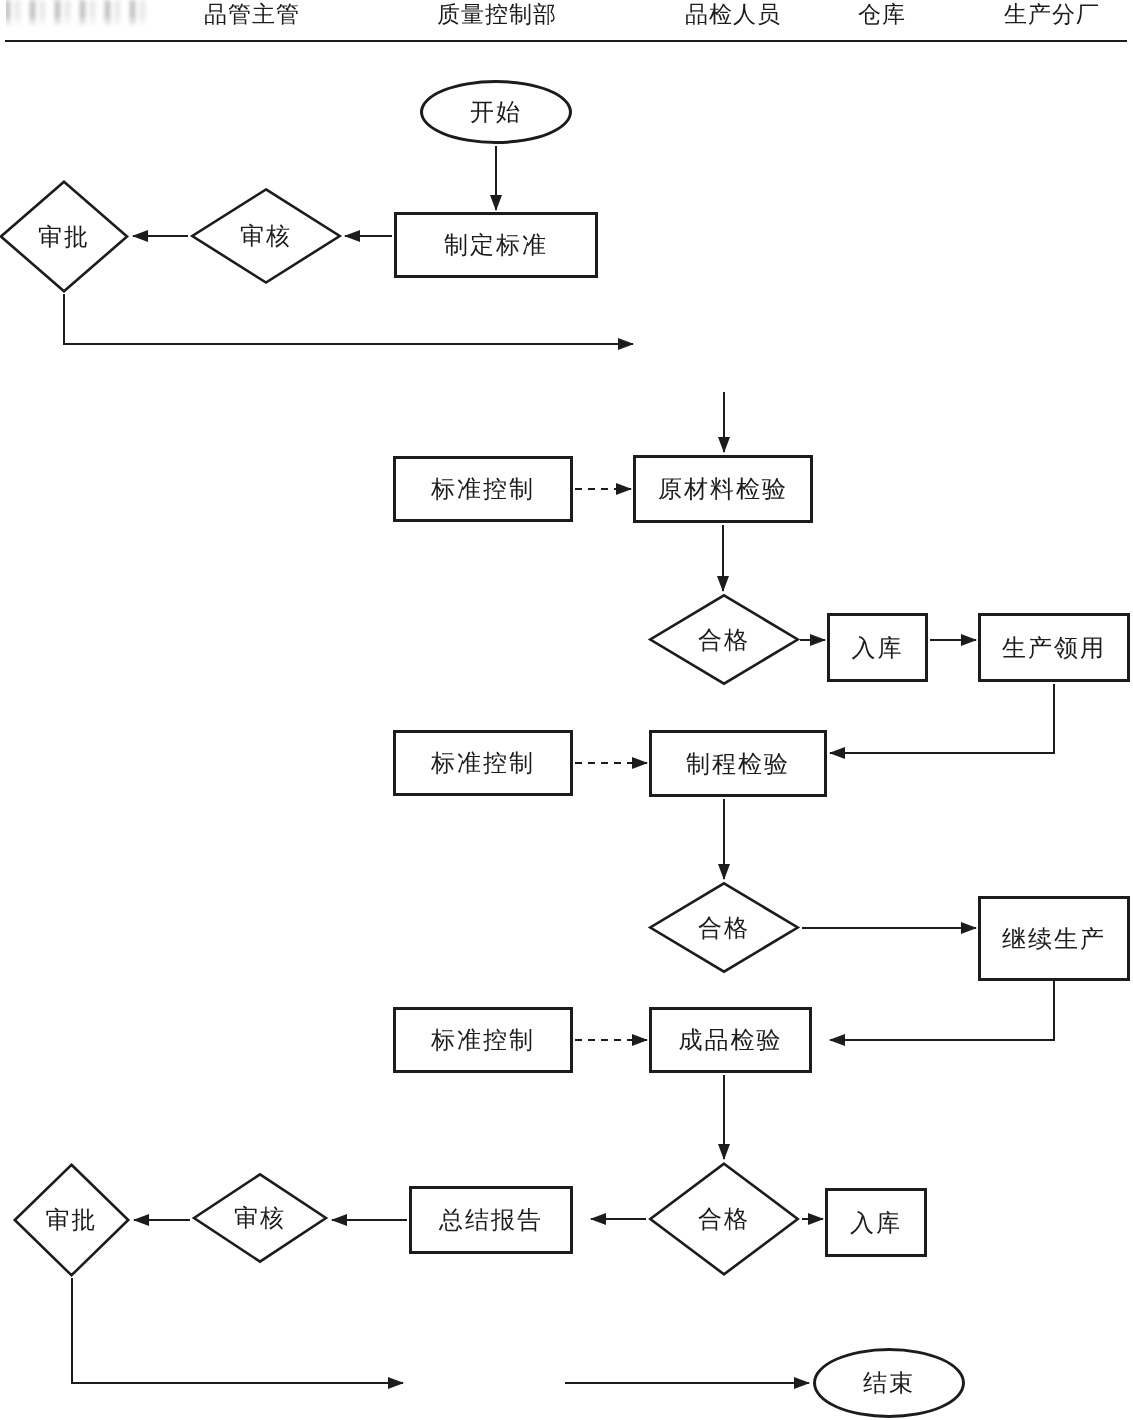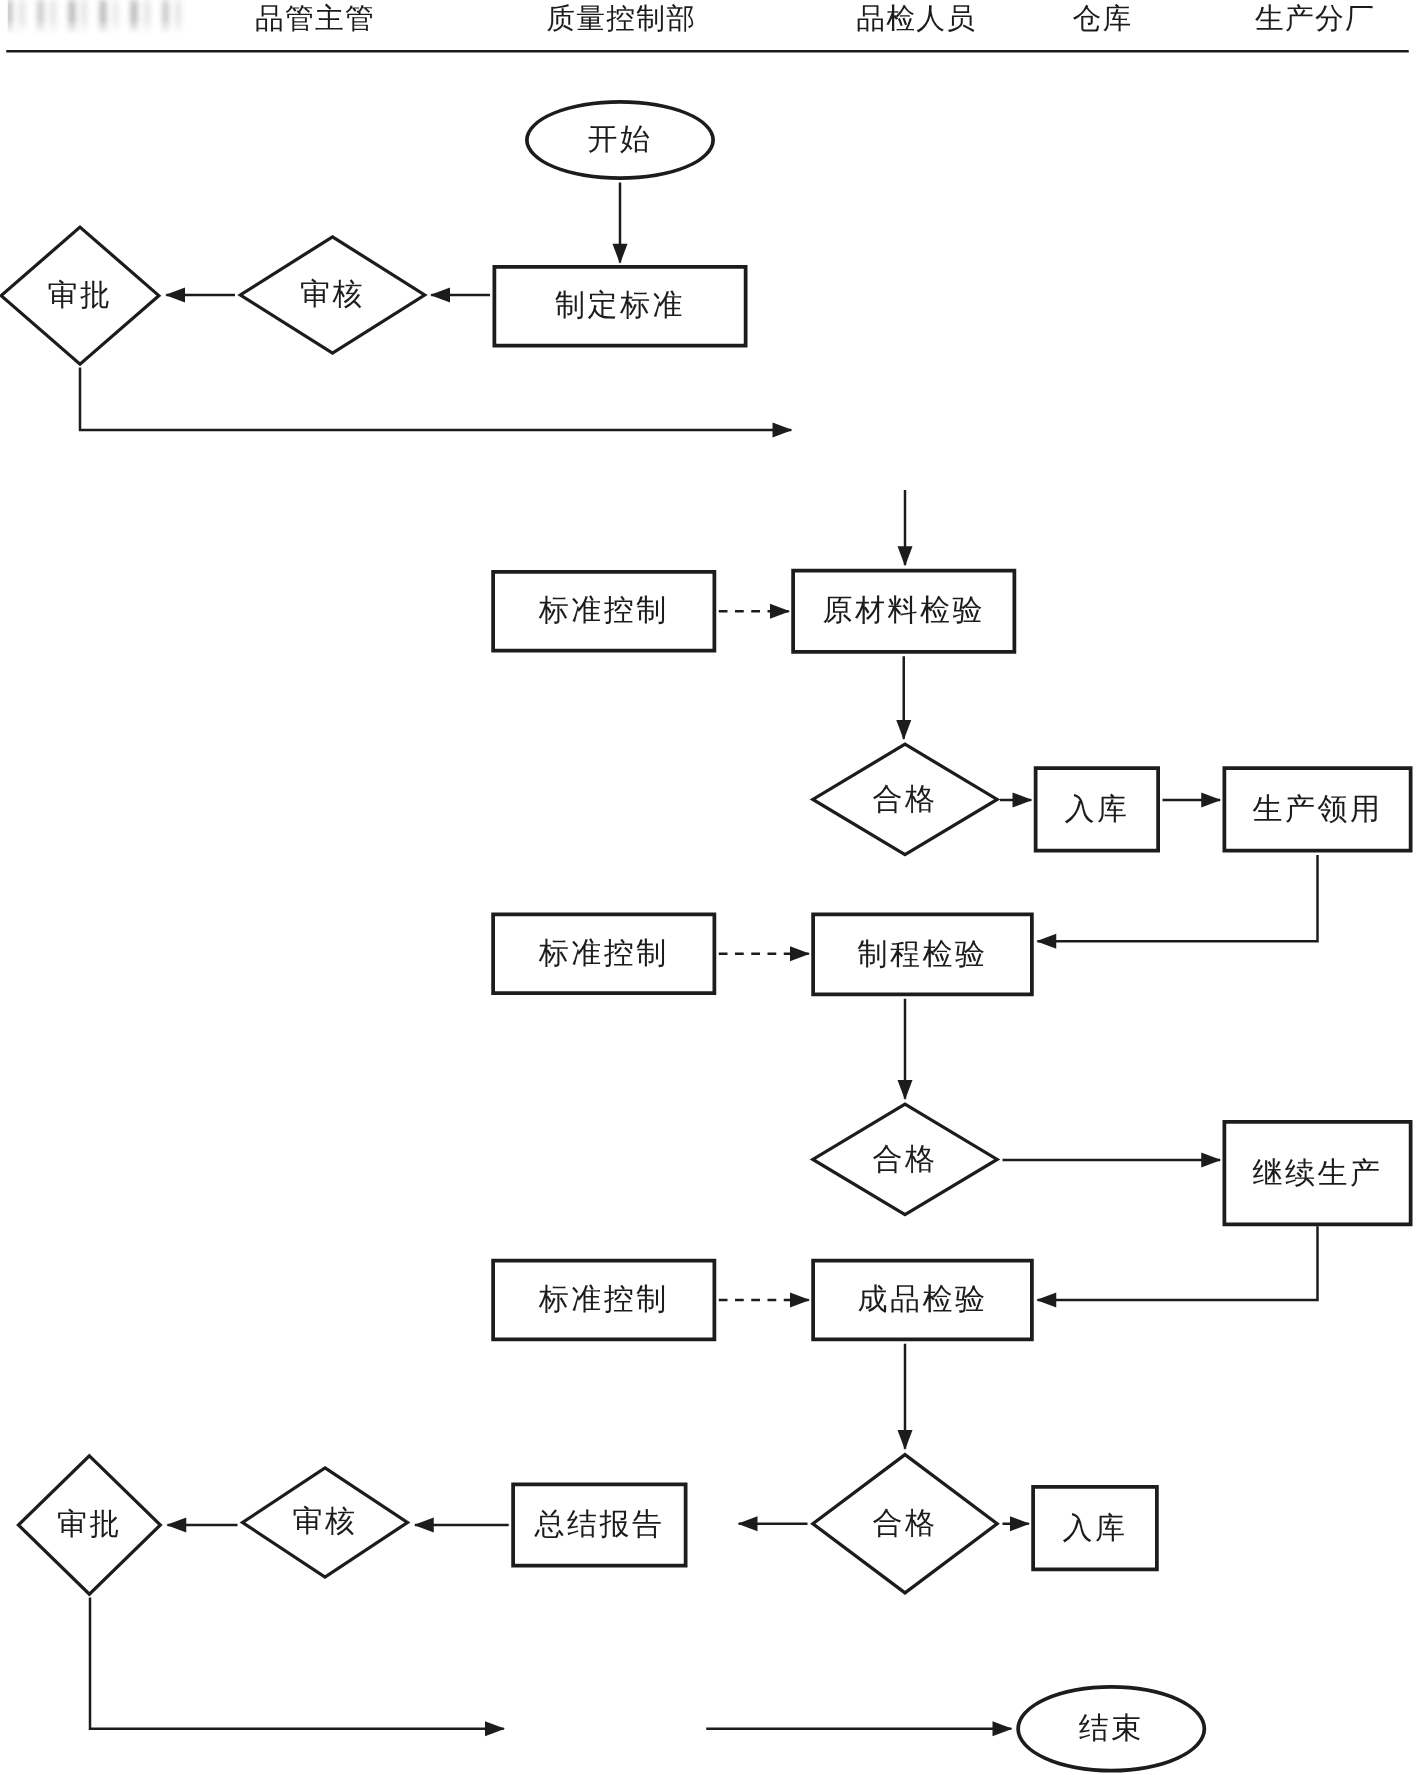--- a/index.html
+++ b/index.html
@@ -160,36 +160,36 @@
   </div>
 
   <div class="node rect" style="left:978px;top:896px;width:152px;height:85px">
     <span class="lbl">继续生产</span>
   </div>
 
   <div class="node rect" style="left:393px;top:1007px;width:180px;height:66px">
     <span class="lbl">标准控制</span>
   </div>
 
-  <div class="node rect" style="left:649px;top:1007px;width:178px;height:66px">
+  <div class="node rect" style="left:649px;top:1007px;width:163px;height:66px">
     <span class="lbl">成品检验</span>
   </div>
 
   <div class="node diamond" style="left:648px;top:1162px;width:152px;height:114px">
     <svg viewBox="0 0 100 100" preserveAspectRatio="none">
         <polygon points="50,1.5 98.5,50 50,98.5 1.5,50"></polygon>
       </svg>
     <span class="lbl">合格</span>
   </div>
 
   <div class="node rect" style="left:825px;top:1188px;width:102px;height:69px">
     <span class="lbl">入库</span>
   </div>
 
-  <div class="node rect" style="left:409px;top:1186px;width:141px;height:68px">
+  <div class="node rect" style="left:409px;top:1186px;width:164px;height:68px">
     <span class="lbl">总结报告</span>
   </div>
 
   <div class="node diamond" style="left:192px;top:1173px;width:136px;height:90px">
     <svg viewBox="0 0 100 100" preserveAspectRatio="none">
         <polygon points="50,1.5 98.5,50 50,98.5 1.5,50"></polygon>
       </svg>
     <span class="lbl">审核</span>
   </div>
 

